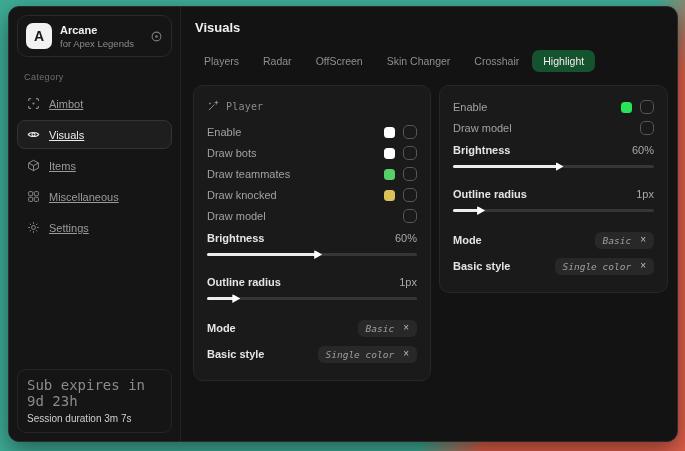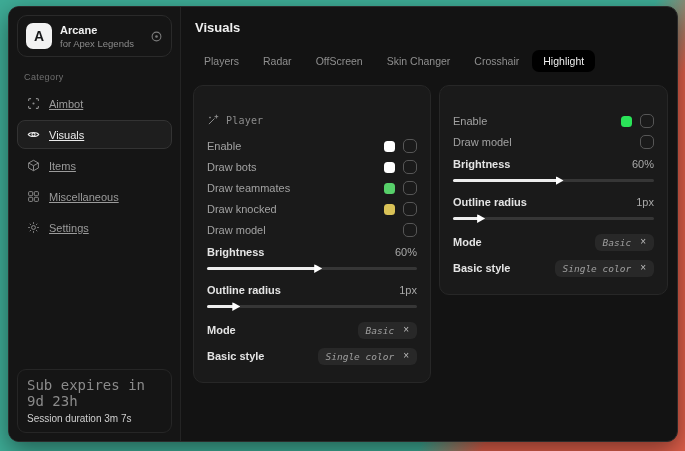--- a/index.html
+++ b/index.html
@@ -47,42 +47,42 @@
   .foot-line1 { font-family:"DejaVu Sans Mono", monospace; font-size:14px; color:#8b8b8b; }
   .foot-line2 { font-size:10px; color:#cfcfcf; margin-top:4px; }
   
   .main { flex:1; padding:13px 10px 12px 12px; overflow:hidden; }
   .page-title { font-size:13px; font-weight:bold; color:#f0f0f0; padding-left:2px; }
   .tabs { display:flex; gap:2px; margin-top:15px; align-items:center; }
   .tab {
     padding:5px 11px; font-size:10.5px; color:#8f8f8f; border-radius:7px; cursor:pointer;
     white-space:nowrap;
   }
-  .tab.active { background:#000000; color:#efefef;text-align:right; }
+  .tab.active { background:#14532d; color:#efefef;text-align:right; }
   .panels { display:flex; gap:8px; margin-top:13px; align-items:flex-start; }
   .panel {
     background:#1a1a1a; border:1px solid #272727; border-radius:10px;
-    padding:28px 13px 10px;
+    padding:14px 13px 10px;
   }
   .panel-0 { flex:0 0 238px; }
   .panel-1 { flex:0 0 229px; }
   .panel-head {
     display:flex; align-items:center; gap:7px; margin-bottom:13px;
     font-family:"DejaVu Sans Mono", monospace; font-size:10px; color:#8c8c8c; letter-spacing:.2px;
   }
   .panel-head .ic { display:flex; color:#8c8c8c; }
   .prow { display:flex; align-items:center; justify-content:space-between; height:14px; margin-bottom:7px; }
   .prow-label { font-size:11px; color:#a2a2a2; }
   .prow-right { display:flex; align-items:center; gap:8px; }
   .swatch { width:11px; height:11px; border-radius:3.5px; cursor:pointer; }
   .checkbox {
     width:14px; height:14px; border:1.4px solid #565656; border-radius:5px;
     background:transparent; cursor:pointer;
   }
-  .slider-block { margin-bottom:12px; }
+  .slider-block { margin-bottom:18px; }
   .slider-top { display:flex; align-items:center; justify-content:space-between; height:15px; }
   .slider-label { font-size:11px; font-weight:600; color:#e4e4e4; }
   .slider-value { font-size:11px; color:#a9a9a9; }
   .slider-track {
     position:relative; height:3px; background:#363636; border-radius:2px; margin:8px 0 6px; cursor:pointer;
   }
   .slider-fill { position:absolute; left:0; top:0; bottom:0; background:#ededed; border-radius:2px; }
   .slider-thumb {
     position:absolute; top:50%; width:8px; height:9px; background:#fff;
     clip-path:polygon(0 0, 100% 50%, 0 100%); transform:translate(-2px,-50%); cursor:grab;

